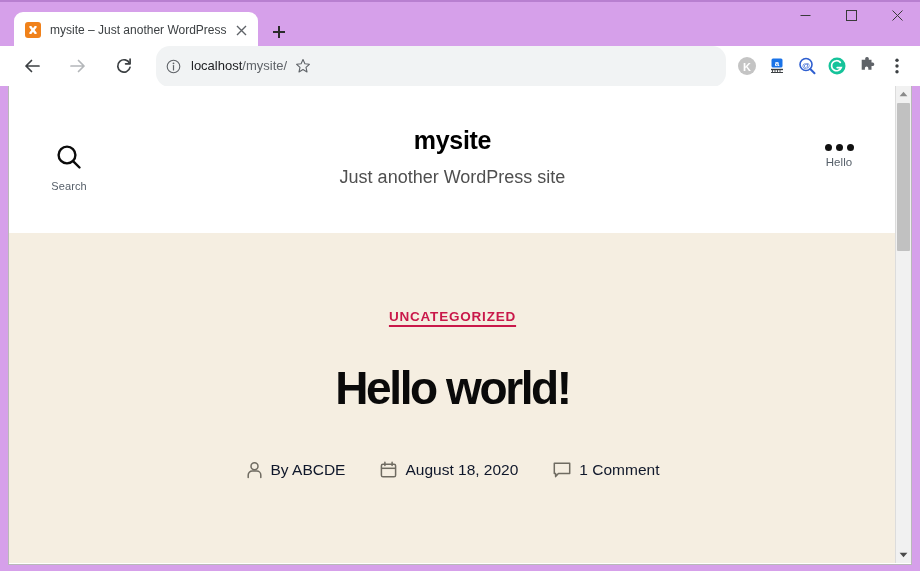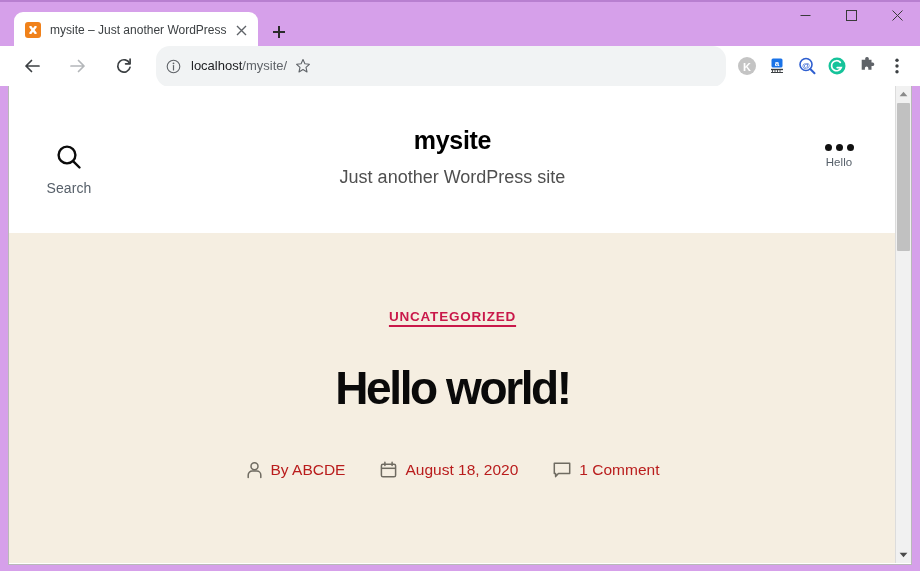--- a/index.html
+++ b/index.html
@@ -202,21 +202,21 @@
   }
   .search-toggle {
     position: absolute;
     left: 36px;
     top: 56px;
     width: 48px;
     text-align: center;
   }
   .search-toggle .lbl {
     display: block;
-    font-size: 14px;
+    font-size: 11px;
     color: #57606a;
     margin-top: 2px;
     letter-spacing: 0.1px;
   }
   .menu-toggle {
     position: absolute;
     right: 32px;
     top: 58px;
     width: 50px;
     text-align: center;
@@ -288,21 +288,21 @@
     letter-spacing: -2.4px;
     line-height: 72px;
   }
   .entry-meta {
     margin-top: 36px;
     display: flex;
     justify-content: center;
     align-items: flex-end;
     gap: 35px;
     font-size: 15.5px;
-    color: #b91c1c;
+    color: #0f172a;
   }
   .meta-item {
     display: flex;
     align-items: center;
     gap: 8px;
     line-height: 20px;
   }
   .meta-item svg { display: block; flex: 0 0 auto; }
 
   

